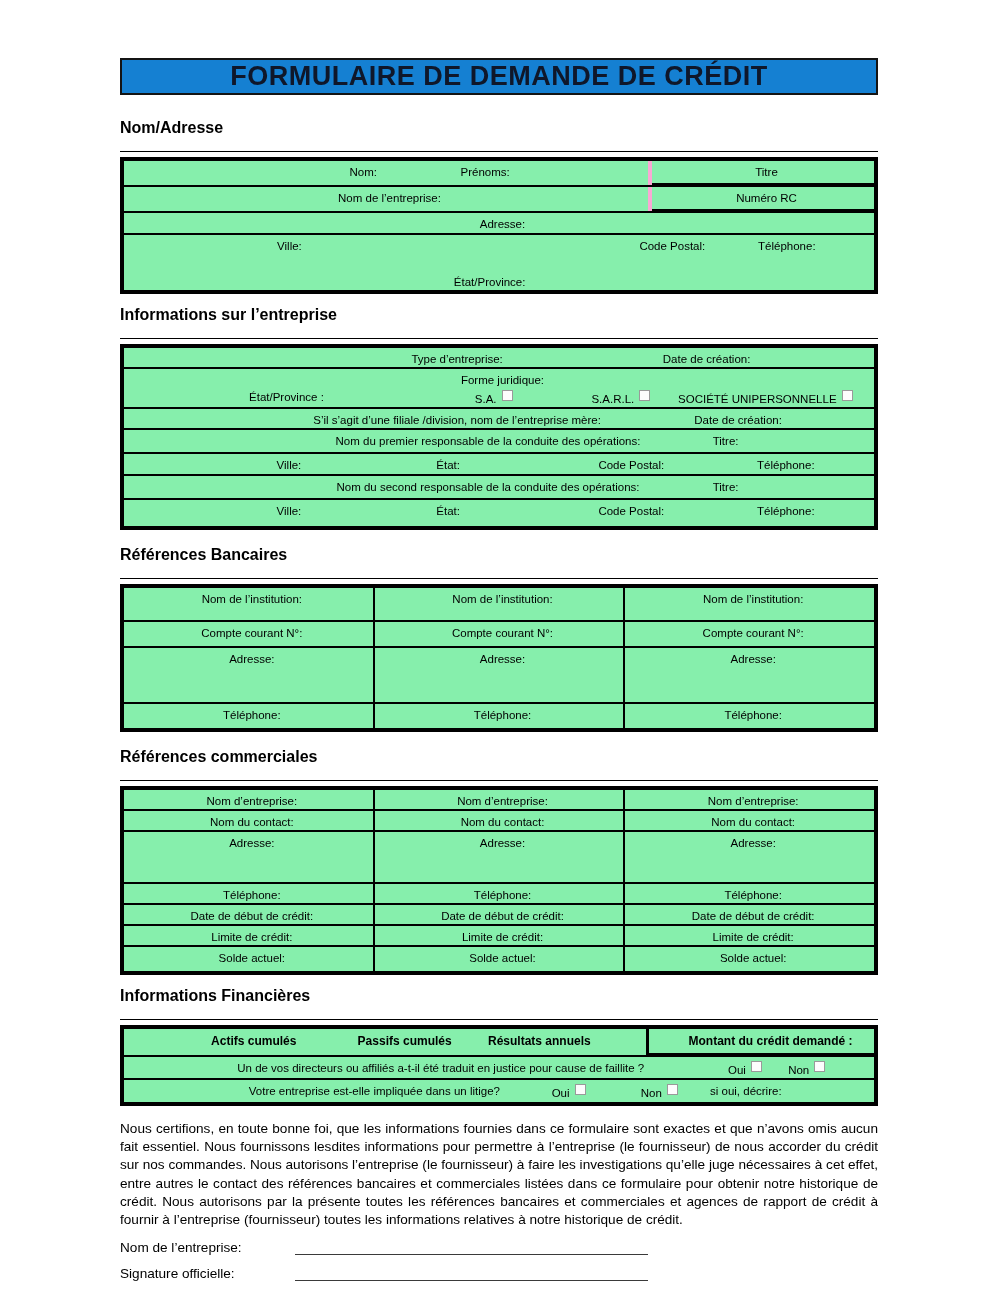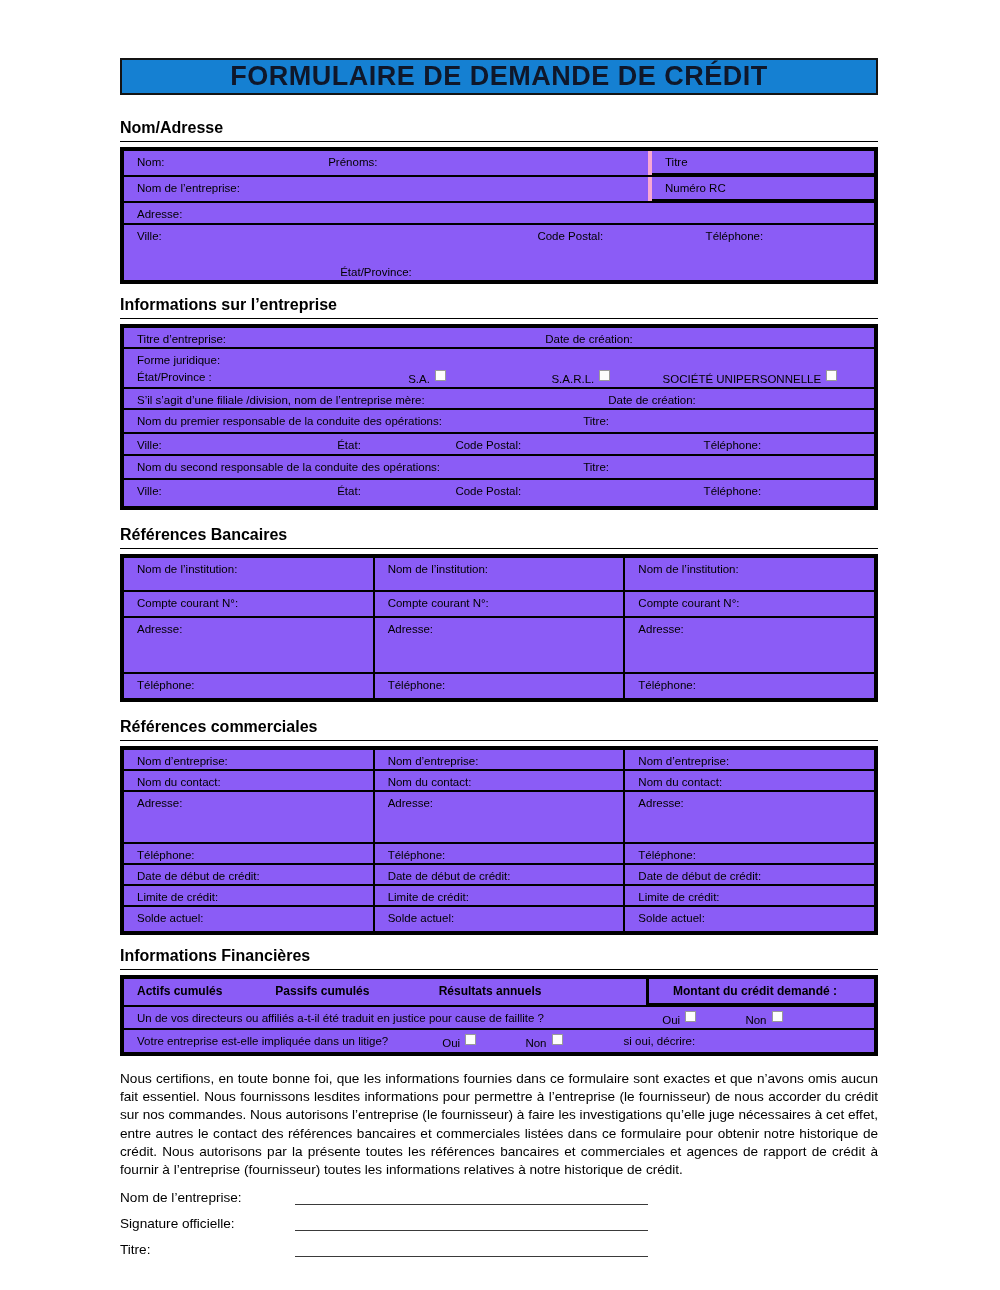--- a/index.html
+++ b/index.html
@@ -22,29 +22,29 @@
   }
   .banner h1 {
     color: #0f172a; font-size: 27px; font-weight: bold; letter-spacing: 0.5px;
     white-space: nowrap;
   }
 
   
   h2.sec {
     font-size: 16px; font-weight: bold;
     border-bottom: 1.5px solid #000;
-    padding-bottom: 4px;
+    padding-bottom: 14px;
   }
   .mt24 { margin-top: 24px; }
   .mt16 { margin-top: 16px; }
   .mt14 { margin-top: 12px; }
   .mt12 { margin-top: 12px; }
 
   
-  .ftable { border: 4px solid #000; margin-top: 5px; background: #8b5cf6; }
+  .ftable { border: 4px solid #000; margin-top: 5px; background: #86efac; text-align: center; }
   .frow { display: flex; border-bottom: 2px solid #000; align-items: stretch; }
   .frow:last-child { border-bottom: none; }
   .cell {
     padding: 4px 6px 1px 13px;
     font-size: 11.5px; line-height: 14px;
   }
   .grow { flex: 1 1 auto; }
   .lbl { display: inline-block; vertical-align: top; }
 
   
@@ -143,21 +143,21 @@
         <span class="lbl w165">Code Postal:</span>
         <span class="lbl">Téléphone:</span>
       </div>
     </div>
   </div>
 
   <h2 class="sec mt14">Informations sur l’entreprise</h2>
   <div class="ftable">
     <div class="frow h20">
       <div class="cell grow">
-        <span class="lbl w405">Titre d’entreprise:</span>
+        <span class="lbl w405">Type d’entreprise:</span>
         <span class="lbl">Date de création:</span>
       </div>
     </div>
     <div class="frow h34">
       <div class="cell grow">
         <div>Forme juridique:</div>
         <div style="margin-top:3px;">
           <span class="lbl w268">État/Province :</span>
           <span class="opt w140"><span>S.A.</span><span class="cb"></span></span>
           <span class="opt w108"><span>S.A.R.L.</span><span class="cb"></span></span>

